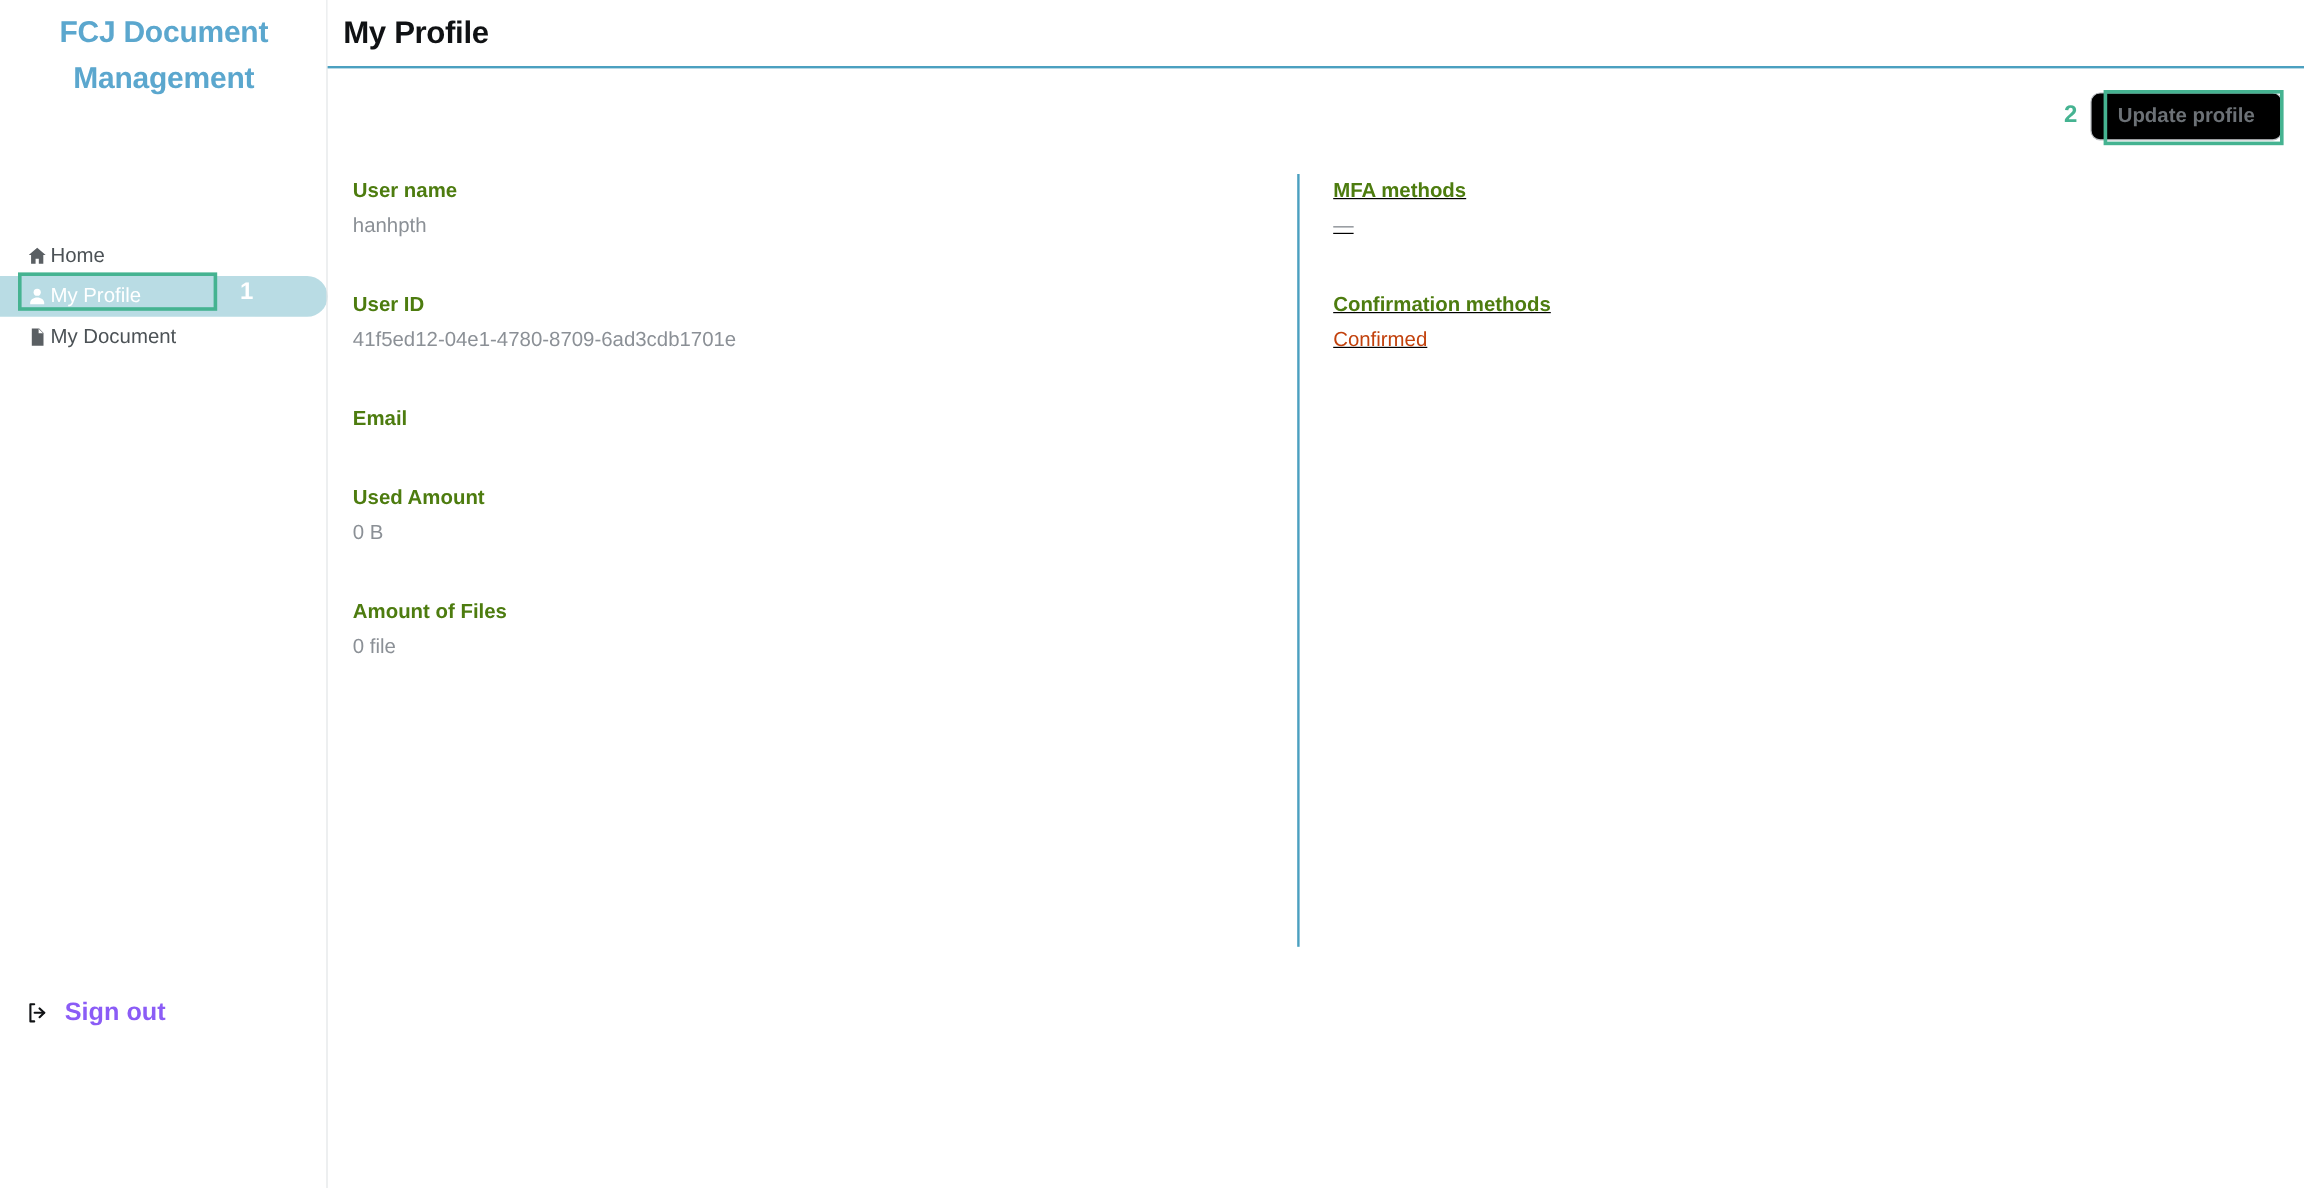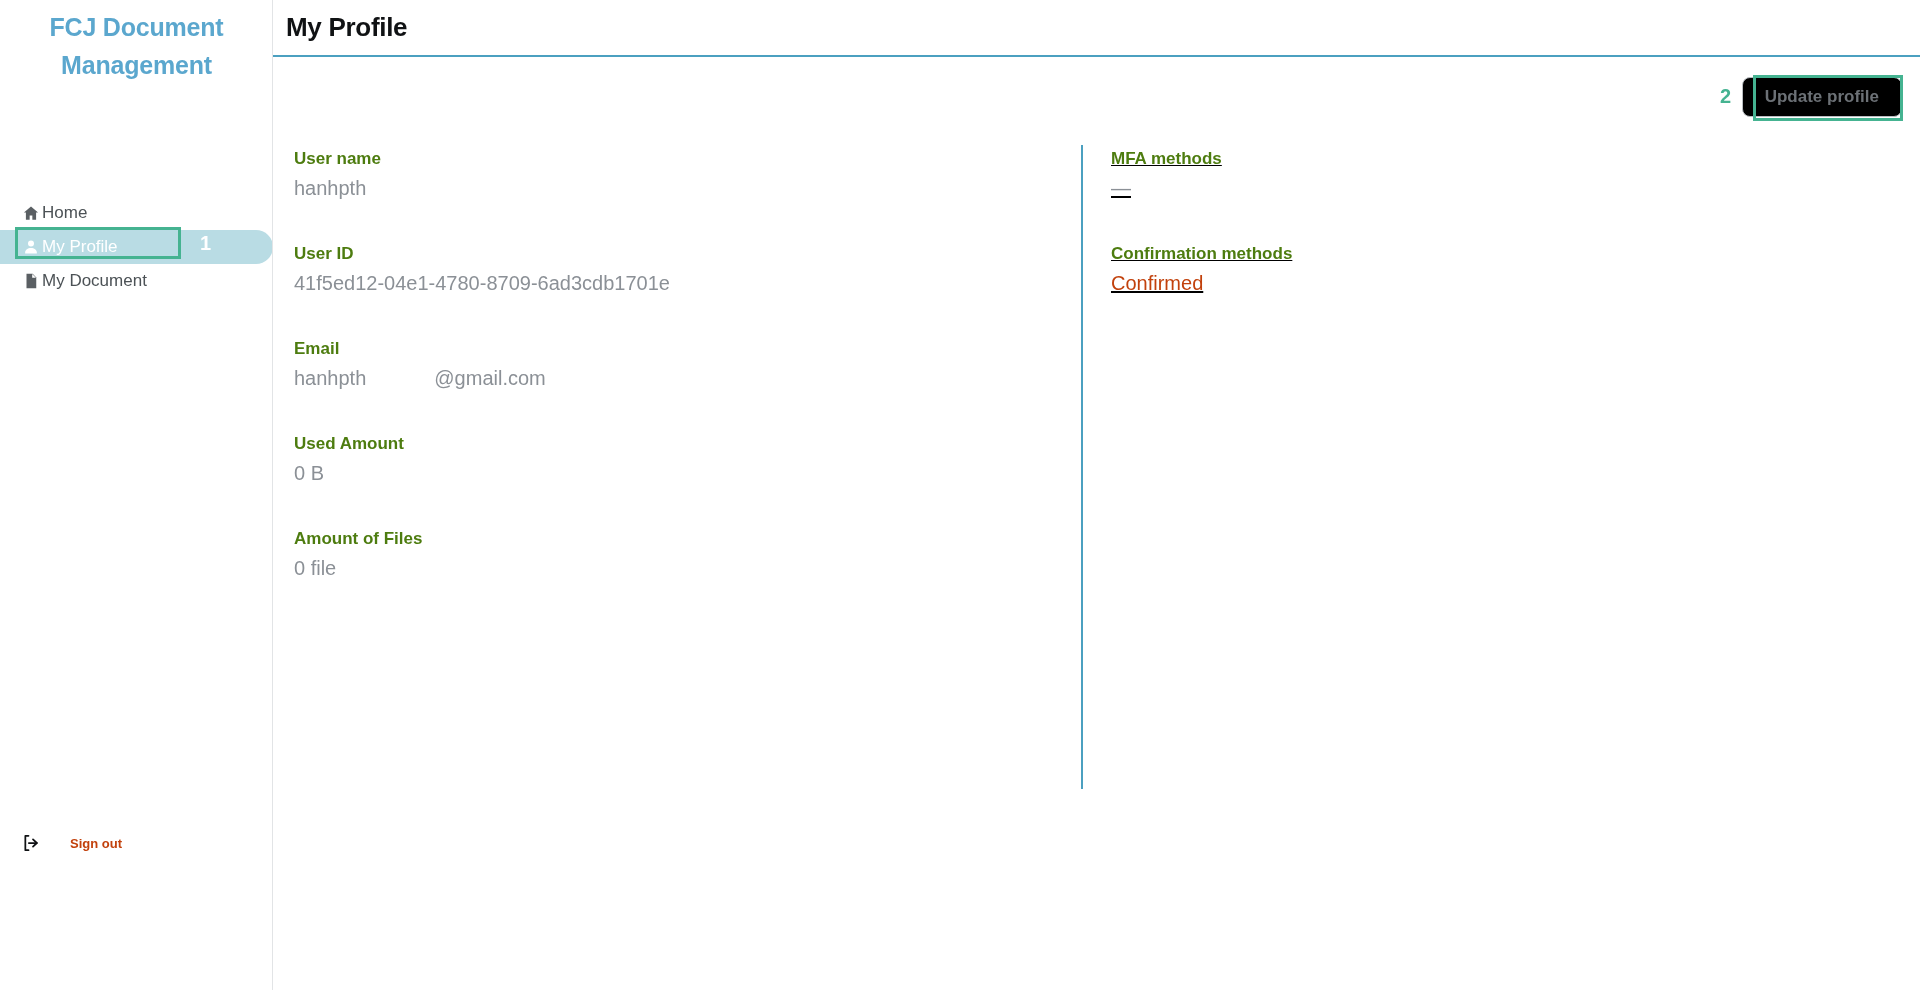--- a/index.html
+++ b/index.html
@@ -95,24 +95,24 @@
   #signout {
     position: absolute;
     left: 20px;
     top: 832px;
     display: flex;
     align-items: center;
     cursor: pointer;
   }
   #signout .nav-icon { color: #101214; }
   #signout .nav-label {
-    color: #c2410c;
-    font-weight: bold;
-    font-size: 13px;
-    margin-left: 28px;
+    color: #8b5cf6;
+    font-weight: bold;
+    font-size: 21px;
+    margin-left: 12px;
   }
 
   
   #header {
     position: absolute;
     left: 273px; top: 0;
     width: 1647px;
     height: 56px;
     background: #ffffff;
   }
@@ -211,21 +211,21 @@
   .field:last-child { margin-bottom: 0; }
 
   .field-label {
     font-size: 17px;
     font-weight: bold;
     color: #4d7c0f;
     line-height: 22px;
     margin-bottom: 7px;
   }
   .field-value {
-    font-size: 20px;
+    font-size: 17px;
     color: #8b9096;
     line-height: 22px;
     font-weight: 400;
   }
   .field-value.status-ok { color: #c2410c; font-weight: 400; }
   .field-value .redacted { display: inline-block; width: 68px; }
 </style>
 </head>
 <body>
 
@@ -305,21 +305,20 @@
         <div class="field-value">hanhpth</div>
       </div>
 
       <div class="field">
         <div class="field-label">User ID</div>
         <div class="field-value">41f5ed12-04e1-4780-8709-6ad3cdb1701e</div>
       </div>
 
       <div class="field">
         <div class="field-label">Email</div>
-        <div class="field-value"><span>hanhpth</span><span class="redacted"></span><span>@gmail.com</span></div>
       </div>
 
       <div class="field">
         <div class="field-label">Used Amount</div>
         <div class="field-value">0 B</div>
       </div>
 
       <div class="field">
         <div class="field-label">Amount of Files</div>
         <div class="field-value">0 file</div>

